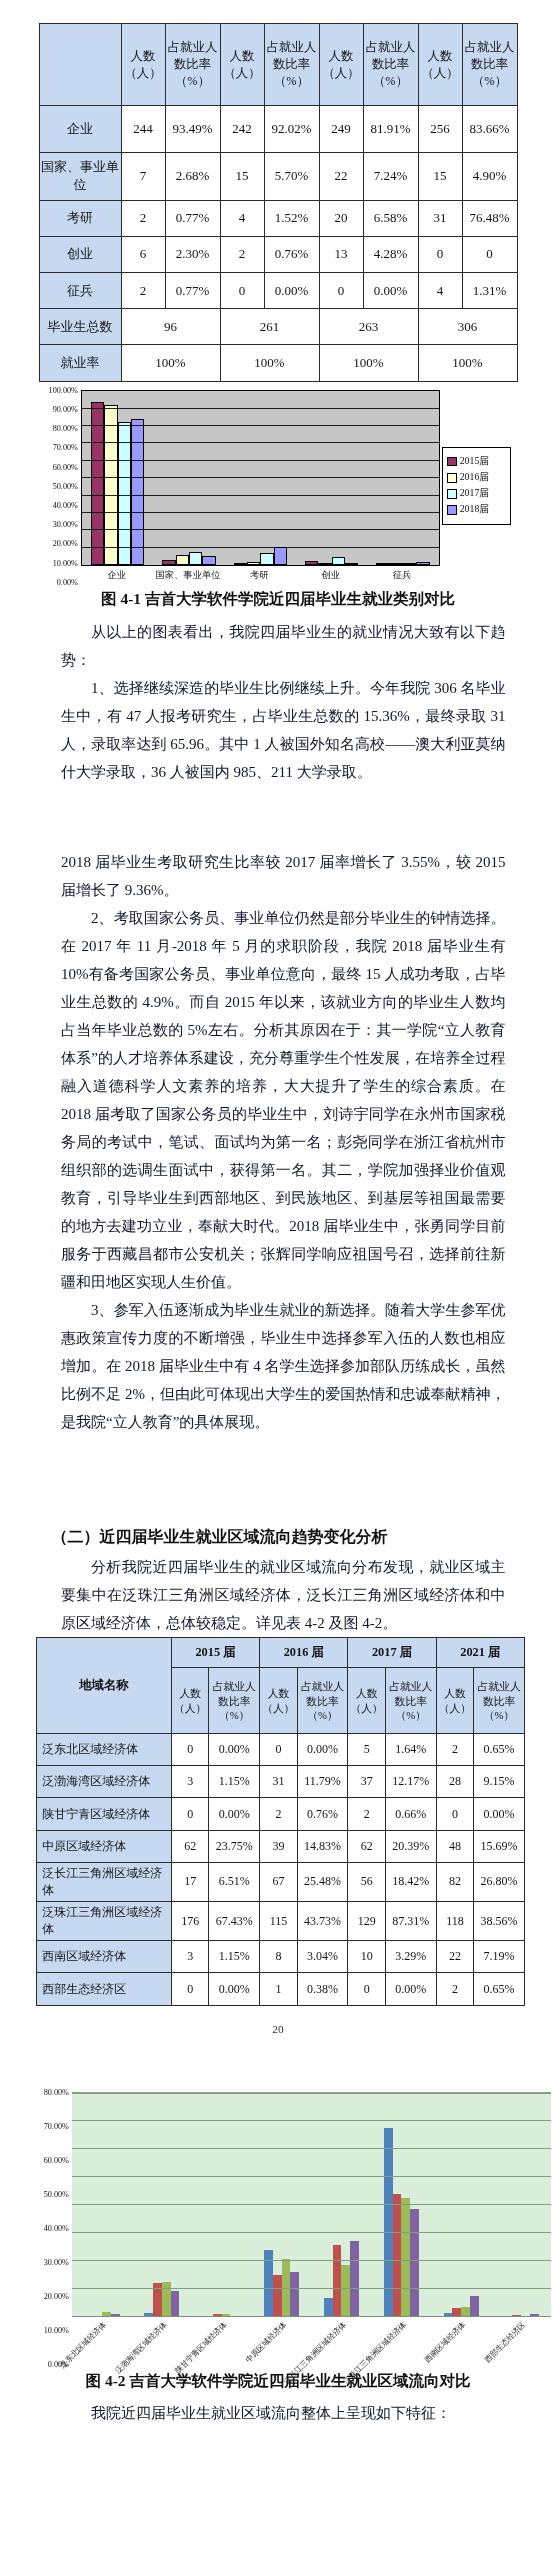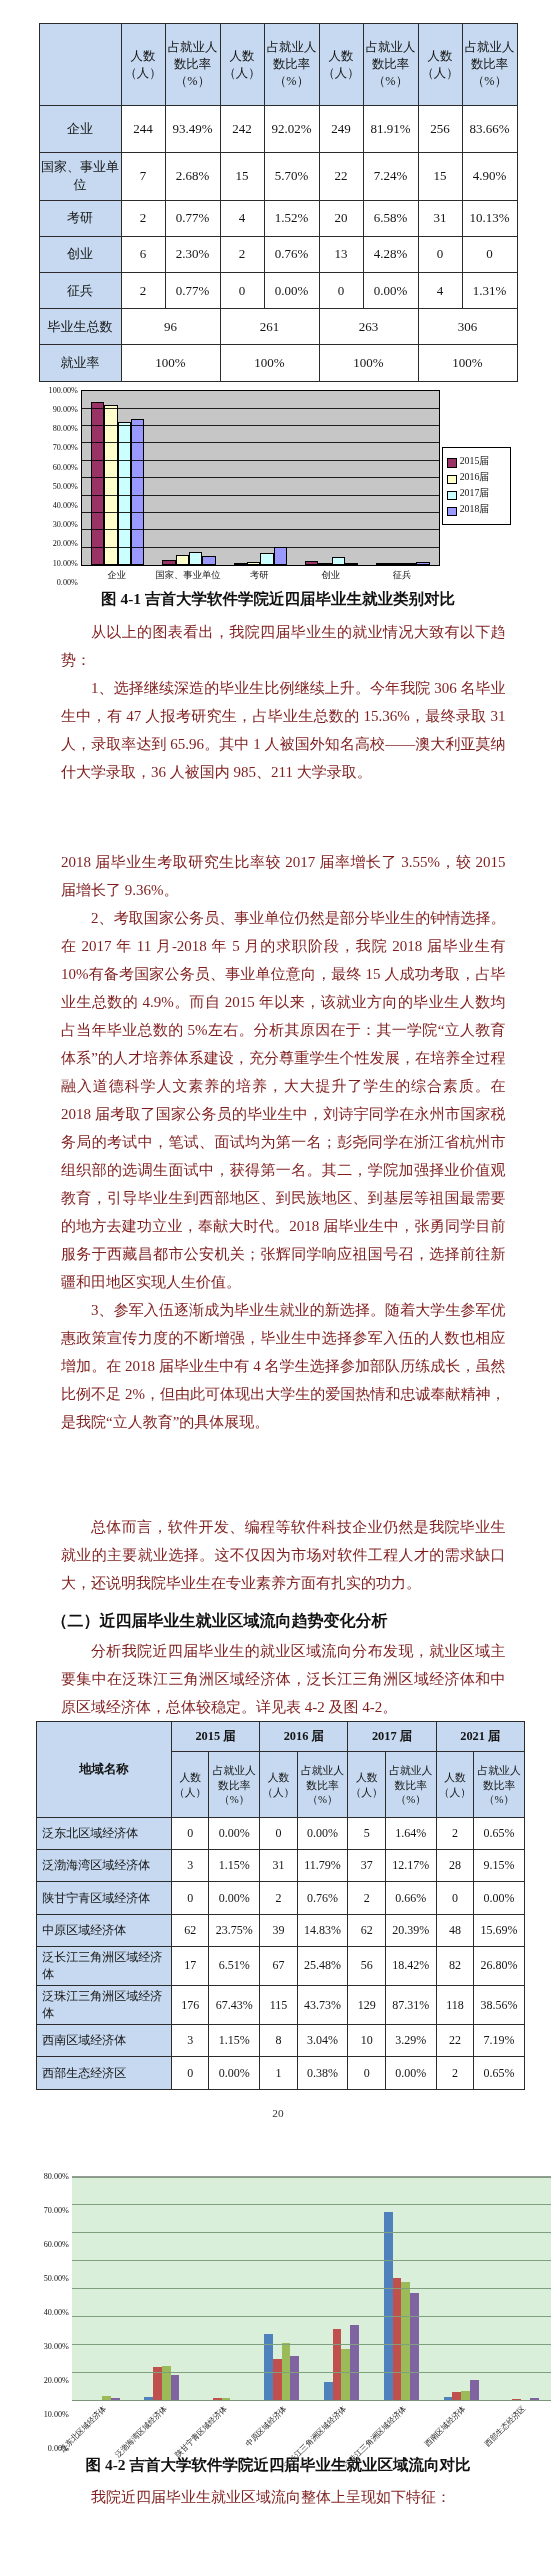--- a/index.html
+++ b/index.html
@@ -6,21 +6,21 @@
   body{
     width:556px;height:3411px;overflow:hidden;background:#ffffff;
     font-family:"Liberation Serif","DejaVu Serif",serif;color:#141414;
     position:relative;
   }
   .sheet{padding:23px 36px 0 36px;}
 
   
   .para{
     font-size:15px;line-height:28px;text-align:justify;
-    margin:0 14.4px 0 25px;color:#7f1d1d;
+    margin:0 14.4px 0 25px;color:#0f172a;
   }
   .para.indent{text-indent:2em;}
   .pagenum{
     text-align:center;font-size:11.3px;color:#333;margin-top:17.5px;
   }
   .section-heading{
     font-family:"Liberation Sans","DejaVu Sans",sans-serif;
     font-weight:bold;font-size:16px;margin:13.4px 0 5.2px 15.5px;color:#111;
   }
   .caption{
@@ -72,21 +72,21 @@
   }
   
   #chart41{width:466px;margin:8.2px auto 0 auto;}
   #chart41 .plot{height:174px;background:#c6c6c6;border:0.5px solid #000;}
   #chart41 .gridline{background:#000;opacity:.85;}
   #chart41 .bar{width:13.4px;border:0.5px solid #000;box-sizing:border-box;}
   #chart41 .legend{
     width:61px;align-self:center;border:0.5px solid #000;background:#fff;
     padding:4.1px 3.1px;margin-left:4.1px;
   }
-  .legend-item{display:flex;align-items:flex-end;margin:3.1px 1px;}
+  .legend-item{display:flex;align-items:center;margin:3.1px 1px;}
   .legend-swatch{width:7.7px;height:7.7px;border:0.5px solid #000;margin-right:3.1px;flex:0 0 auto;}
   .legend-label{font-size:9.8px;white-space:nowrap;}
   
   #chart42{width:515px;margin:0 auto;}
   #chart42 .plot{height:223px;background:#d9efd9;border-top:1px solid #9a9a9a;border-bottom:0.5px solid #7c937c;}
   #chart42 .gridline{background:#7fa07f;}
   #chart42 .bar{width:8.8px;}
 
   .spacer{width:100%;}
 </style>
@@ -145,21 +145,21 @@
         </tr>
         <tr>
           <td class="rowlabel">考研</td>
           <td>2</td>
           <td>0.77%</td>
           <td>4</td>
           <td>1.52%</td>
           <td>20</td>
           <td>6.58%</td>
           <td>31</td>
-          <td>10.13%</td>
+          <td>76.48%</td>
         </tr>
         <tr>
           <td class="rowlabel">创业</td>
           <td>6</td>
           <td>2.30%</td>
           <td>2</td>
           <td>0.76%</td>
           <td>13</td>
           <td>4.28%</td>
           <td>0</td>
@@ -287,21 +287,20 @@
   <p class="para indent">1、选择继续深造的毕业生比例继续上升。今年我院 306 名毕业生中，有 47 人报考研究生，占毕业生总数的 15.36%，最终录取 31 人，录取率达到 65.96。其中 1 人被国外知名高校——澳大利亚莫纳什大学录取，36 人被国内 985、211 大学录取。</p>
 
   <div class="spacer" style="height:62px"></div>
 
   <p class="para">2018 届毕业生考取研究生比率较 2017 届率增长了 3.55%，较 2015 届增长了 9.36%。</p>
   <p class="para indent">2、考取国家公务员、事业单位仍然是部分毕业生的钟情选择。在 2017 年 11 月-2018 年 5 月的求职阶段，我院 2018 届毕业生有 10%有备考国家公务员、事业单位意向，最终 15 人成功考取，占毕业生总数的 4.9%。而自 2015 年以来，该就业方向的毕业生人数均占当年毕业总数的 5%左右。分析其原因在于：其一学院“立人教育体系”的人才培养体系建设，充分尊重学生个性发展，在培养全过程融入道德科学人文素养的培养，大大提升了学生的综合素质。在 2018 届考取了国家公务员的毕业生中，刘诗宇同学在永州市国家税务局的考试中，笔试、面试均为第一名；彭尧同学在浙江省杭州市组织部的选调生面试中，获得第一名。其二，学院加强择业价值观教育，引导毕业生到西部地区、到民族地区、到基层等祖国最需要的地方去建功立业，奉献大时代。2018 届毕业生中，张勇同学目前服务于西藏昌都市公安机关；张辉同学响应祖国号召，选择前往新疆和田地区实现人生价值。</p>
   <p class="para indent">3、参军入伍逐渐成为毕业生就业的新选择。随着大学生参军优惠政策宣传力度的不断增强，毕业生中选择参军入伍的人数也相应增加。在 2018 届毕业生中有 4 名学生选择参加部队历练成长，虽然比例不足 2%，但由此可体现出大学生的爱国热情和忠诚奉献精神，是我院“立人教育”的具体展现。</p>
 
   <div class="spacer" style="height:77px"></div>
 
-  <p class="para indent">总体而言，软件开发、编程等软件科技企业仍然是我院毕业生就业的主要就业选择。这不仅因为市场对软件工程人才的需求缺口大，还说明我院毕业生在专业素养方面有扎实的功力。</p>
   <div class="section-heading">（二）近四届毕业生就业区域流向趋势变化分析</div>
   <p class="para indent">分析我院近四届毕业生的就业区域流向分布发现，就业区域主要集中在泛珠江三角洲区域经济体，泛长江三角洲区域经济体和中原区域经济体，总体较稳定。详见表 4-2 及图 4-2。</p>
 
   <table class="tbl" id="table42">
     <colgroup>
       <col style="width:133px">
       <col style="width:37px">
         <col style="width:50px">
       <col style="width:37px">
         <col style="width:50px">

